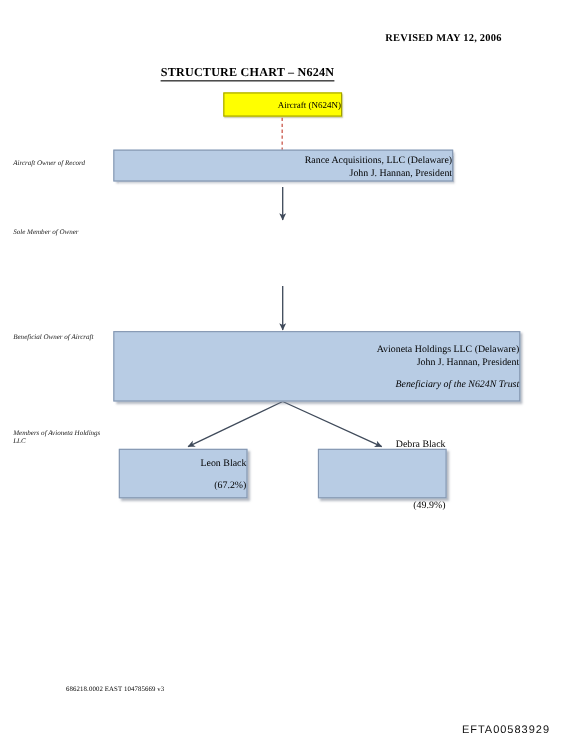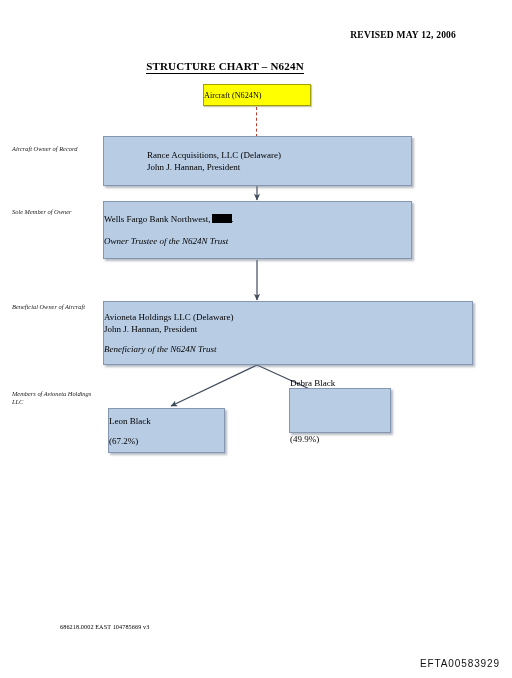--- a/index.html
+++ b/index.html
@@ -59,21 +59,21 @@
     line-height: 8.4px;
     color: #1a1a1a;
   }
 
   
   .node {
     position: absolute;
     box-sizing: border-box;
     display: flex;
     flex-direction: column;
-    align-items: flex-start;
+    align-items: flex-end;
     justify-content: center;
     text-align: center;
   }
   .node.blue {
     background: #b8cce4;
     border: 1px solid #8496b0;
     box-shadow: 2px 2px 2px rgba(120,130,145,0.55);
   }
   .node.yellow {
     background: #ffff00;
@@ -176,44 +176,38 @@
   <div class="row-label" style="top:208px;">Sole Member of Owner</div>
 
   <div class="row-label" style="top:303px;">Beneficial Owner of Aircraft</div>
 
   <div class="row-label" style="top:390px;">Members of Avioneta Holdings LLC</div>
 
   <div class="node yellow" style="left:203px; top:84px; width:108px; height:22px;">
     <div class="line small">Aircraft (N624N)</div>
   </div>
 
-  <div class="node blue" style="left:103px; top:136px; width:309px; height:50px;padding-left:43px;">
+  <div class="node blue" style="left:103px; top:136px; width:309px; height:29px;padding-left:43px;">
     <div class="line">Rance Acquisitions, LLC (Delaware)</div>
     <div class="line">John J. Hannan, President</div>
   </div>
 
-  <div class="node blue" style="left:103px; top:201px; width:309px; height:58px;">
-    <div class="line">
-      <span>Wells Fargo Bank Northwest,</span><span class="redaction"></span><span>.</span>
-    </div>
-    <div class="line italic gap">Owner Trustee of the N624N Trust</div>
-  </div>
 
   <div class="node blue" style="left:103px; top:301px; width:370px; height:64px;">
     <div class="line">Avioneta Holdings LLC (Delaware)</div>
     <div class="line">John J. Hannan, President</div>
     <div class="line italic gap-sm">Beneficiary of the N624N Trust</div>
   </div>
 
   <div class="node blue" style="left:108px; top:408px; width:117px; height:45px;">
     <div class="line">Leon Black</div>
     <div class="line gap-sm">(67.2%)</div>
   </div>
 
-  <div class="node blue" style="left:289px; top:388px; width:102px; height:45px;gap:36px;">
+  <div class="node blue" style="left:289px; top:408px; width:117px; height:45px;gap:36px;">
     <div class="line">Debra Black</div>
     <div class="line gap-sm">(49.9%)</div>
   </div>
 
   <div class="doc-ref">686218.0002 EAST 104785669 v3</div>
 
   <div class="bates">EFTA00583929</div>
 
 </div>
 

